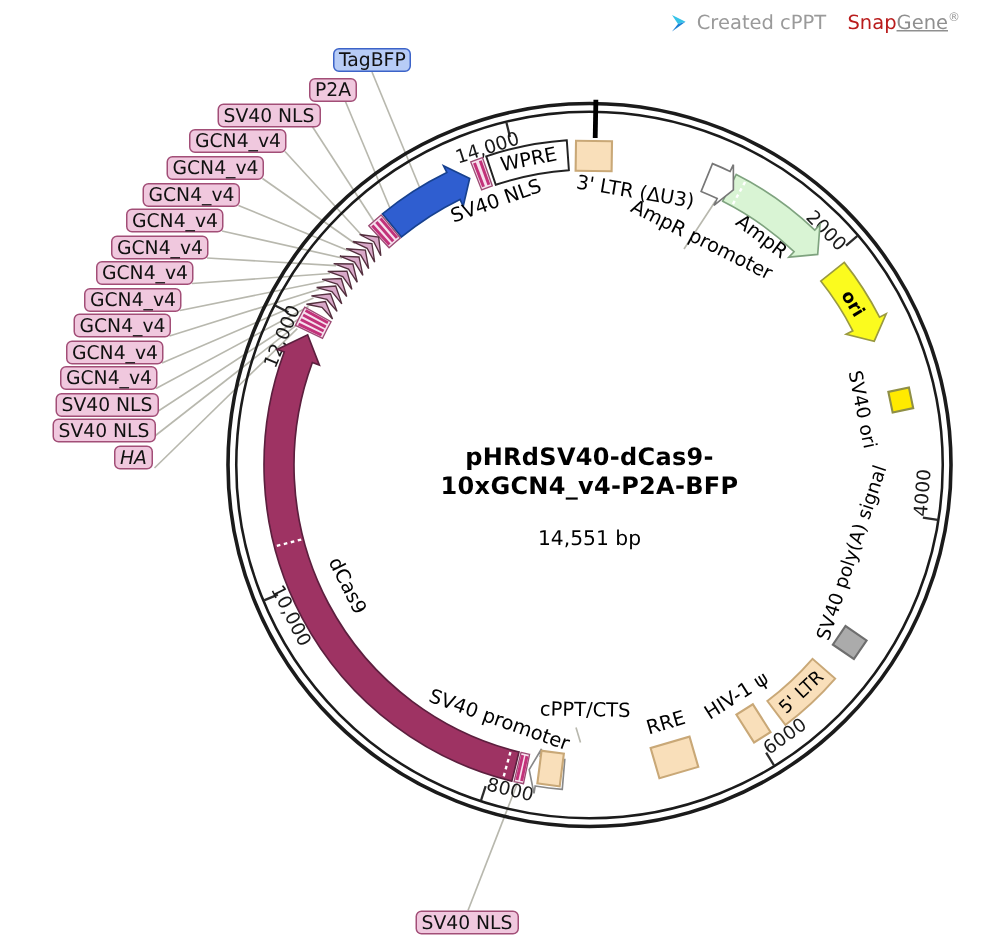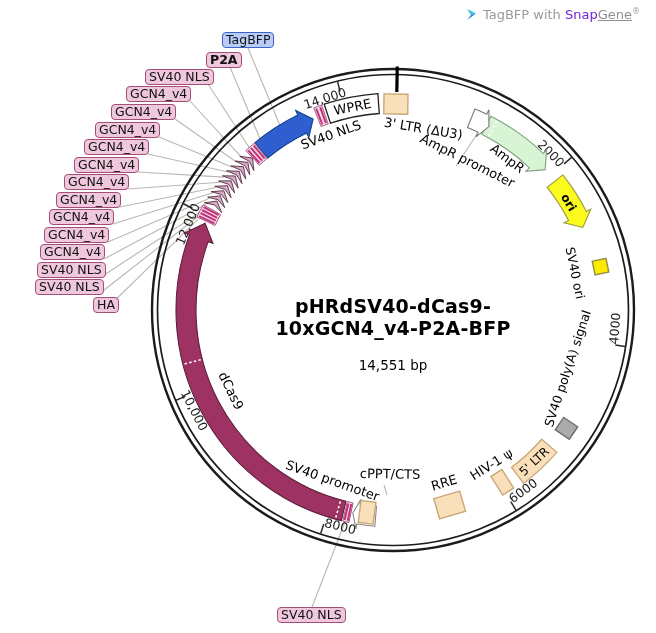--- a/index.html
+++ b/index.html
@@ -2,25 +2,25 @@
 <html><head>
 <meta charset="utf-8">
 <style>
   html,body{margin:0;padding:0;background:#fff;font-family:"DejaVu Sans","Liberation Sans",sans-serif;}
   #stage{position:relative;width:656px;height:633px;background:#fff;overflow:hidden;}
   #map{position:absolute;left:0;top:0;}
   .callout{position:absolute;font-size:12.5px;line-height:14px;padding:0 3px;border-radius:4px;
            border:1.4px solid #A24E77;background:#F0C8DE;color:#111;white-space:nowrap;}
   .callout.blue{border-color:#3C63C8;background:#B7CCF6;}
   #title-block{position:absolute;text-align:center;transform:translateX(-50%);}
-  #plasmid-name{font-weight:bold;font-size:19px;color:#000;letter-spacing:0.2px;}
+  #plasmid-name{font-weight:bold;font-size:16px;color:#000;letter-spacing:0.2px;}
   #plasmid-size{font-size:13.5px;color:#000;margin-top:18px;}
   #credit{position:absolute;top:7px;right:16px;display:flex;align-items:center;gap:5px;
           font-size:13px;color:#9a9a9a;}
-  #credit .snap{color:#6d28d9;}
+  #credit .snap{color:#b91c1c;margin-left:10px;}
   #credit .gene{color:#8f8f8f;text-decoration:underline;}
   #credit sup{font-size:8px;}
   svg text{font-family:"DejaVu Sans","Liberation Sans",sans-serif;}
 </style>
 </head>
 <body>
 
 <div id="stage">
   <svg id="map" width="656" height="633">
       <line x1="248" y1="48" x2="281" y2="128" stroke="#b8b8ae" stroke-width="1.1"></line>
@@ -112,43 +112,43 @@
       <text x="567.4915525579407" y="368.38405677853694" transform="rotate(-71.5 567.4915525579407 368.38405677853694)" text-anchor="middle" dominant-baseline="central" font-size="12.5" fill="#000" font-weight="normal">SV40 poly(A) signal</text>
       <text x="491.32582832746874" y="464.34063458375806" transform="rotate(-32.5 491.32582832746874 464.34063458375806)" text-anchor="middle" dominant-baseline="central" font-size="13" fill="#000" font-weight="normal">HIV-1 ψ</text>
       <text x="444.12276204670604" y="482.5875522762748" transform="rotate(-16.5 444.12276204670604 482.5875522762748)" text-anchor="middle" dominant-baseline="central" font-size="13" fill="#000" font-weight="normal">RRE</text>
       <text x="390.13780534428554" y="473.97502200564816" transform="rotate(1 390.13780534428554 473.97502200564816)" text-anchor="middle" dominant-baseline="central" font-size="13" fill="#000" font-weight="normal">cPPT/CTS</text>
       <text x="332.58095847868753" y="480.61810988768434" transform="rotate(19.5 332.58095847868753 480.61810988768434)" text-anchor="middle" dominant-baseline="central" font-size="13" fill="#000" font-weight="normal">SV40 promoter</text>
       <text x="231.0168805500335" y="390.7618041728755" transform="rotate(63.5 231.0168805500335 390.7618041728755)" text-anchor="middle" dominant-baseline="central" font-size="13" fill="#000" font-weight="normal">dCas9</text>
     </svg>
 
   <div id="overlay">
       <div class="callout blue" style="left: 222px; top: 32px;">TagBFP</div>
-      <div class="callout" style="left: 206px; top: 52px; font-weight: bold;">P2A</div>
+      <div class="callout" style="left: 206px; top: 52px;">P2A</div>
       <div class="callout" style="left: 145px; top: 69px;">SV40 NLS</div>
       <div class="callout" style="left: 126px; top: 86px;">GCN4_v4</div>
       <div class="callout" style="left: 111px; top: 104px;">GCN4_v4</div>
       <div class="callout" style="left: 95px; top: 122px;">GCN4_v4</div>
       <div class="callout" style="left: 84px; top: 139px;">GCN4_v4</div>
       <div class="callout" style="left: 74px; top: 157px;">GCN4_v4</div>
       <div class="callout" style="left: 64px; top: 174px;">GCN4_v4</div>
       <div class="callout" style="left: 56px; top: 192px;">GCN4_v4</div>
       <div class="callout" style="left: 49px; top: 209px;">GCN4_v4</div>
       <div class="callout" style="left: 44px; top: 227px;">GCN4_v4</div>
       <div class="callout" style="left: 40px; top: 244px;">GCN4_v4</div>
       <div class="callout" style="left: 37px; top: 262px;">SV40 NLS</div>
       <div class="callout" style="left: 35px; top: 279px;">SV40 NLS</div>
-      <div class="callout" style="left: 93px; top: 297px;">HA</div>
+      <div class="callout" style="left: 76px; top: 297px; font-style: italic;">HA</div>
       <div class="callout" style="left: 277px; top: 607px;">SV40 NLS</div>
     </div>
 
   <div id="title-block" style="left: 393px; top: 295px;">
     <div id="plasmid-name">pHRdSV40-dCas9-10xGCN4_v4-P2A-BFP</div>
     <div id="plasmid-size">14,551 bp</div>
   </div>
 
   <div id="credit">
     <svg width="13" height="13" viewBox="0 0 13 13">
       <path d="M2,1 L11,5.5 L6,7 Z" fill="#35C3E8"></path>
       <path d="M2,12 L11,5.5 L6,7 Z" fill="#1B7FD4"></path>
     </svg>
-    <span><span>TagBFP with </span><span class="snap">Snap</span><span class="gene">Gene</span><sup>®</sup></span>
+    <span><span>Created cPPT </span><span class="snap">Snap</span><span class="gene">Gene</span><sup>®</sup></span>
   </div>
 </div>
 
 </body></html>

